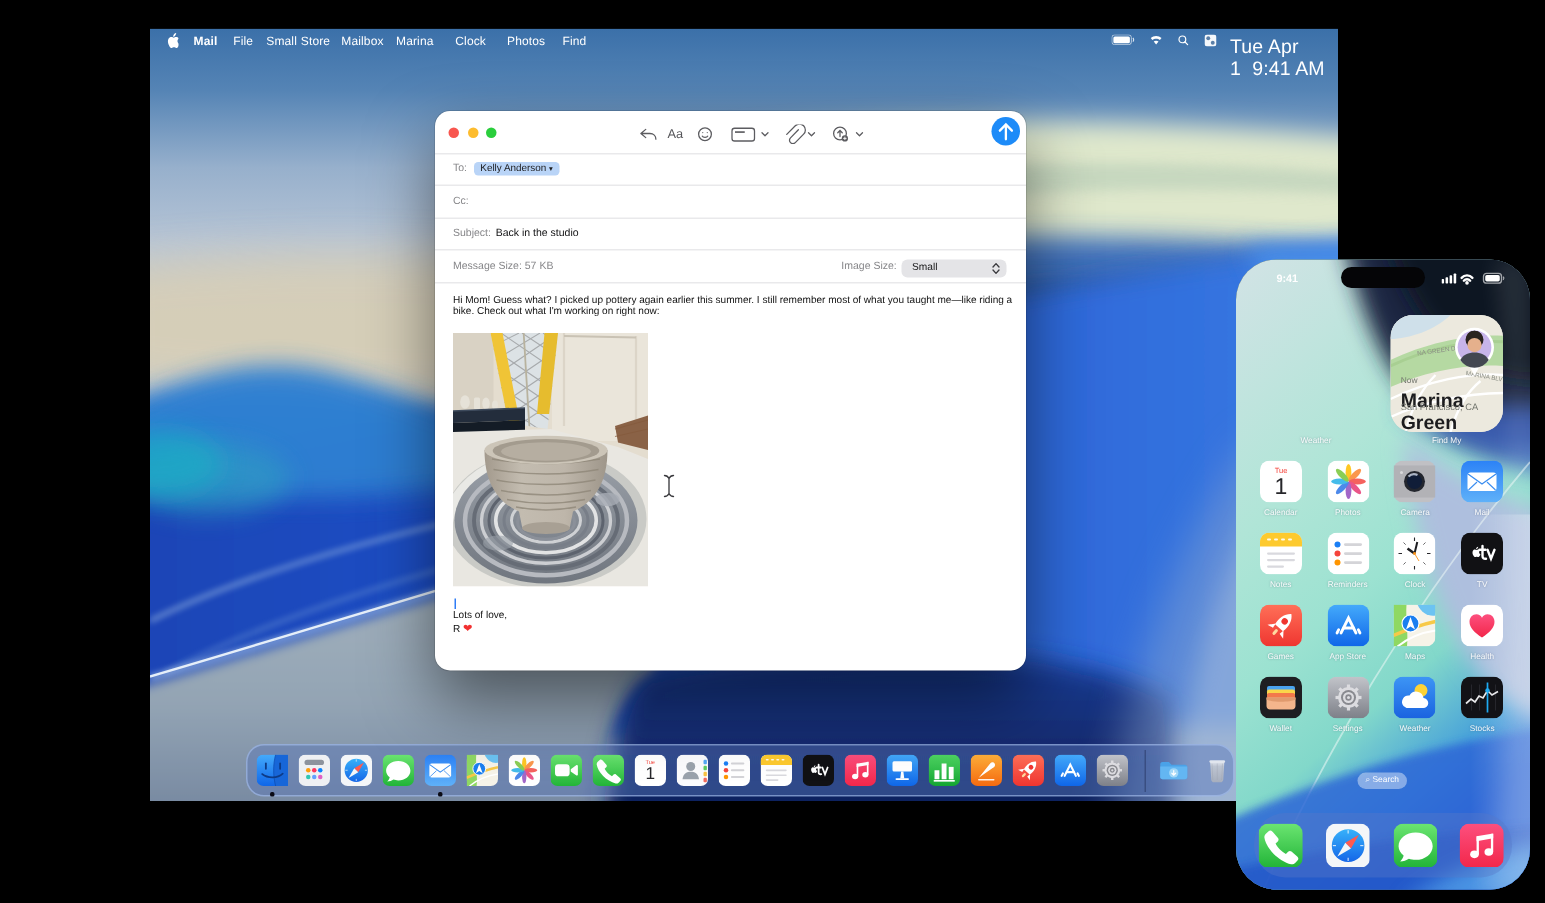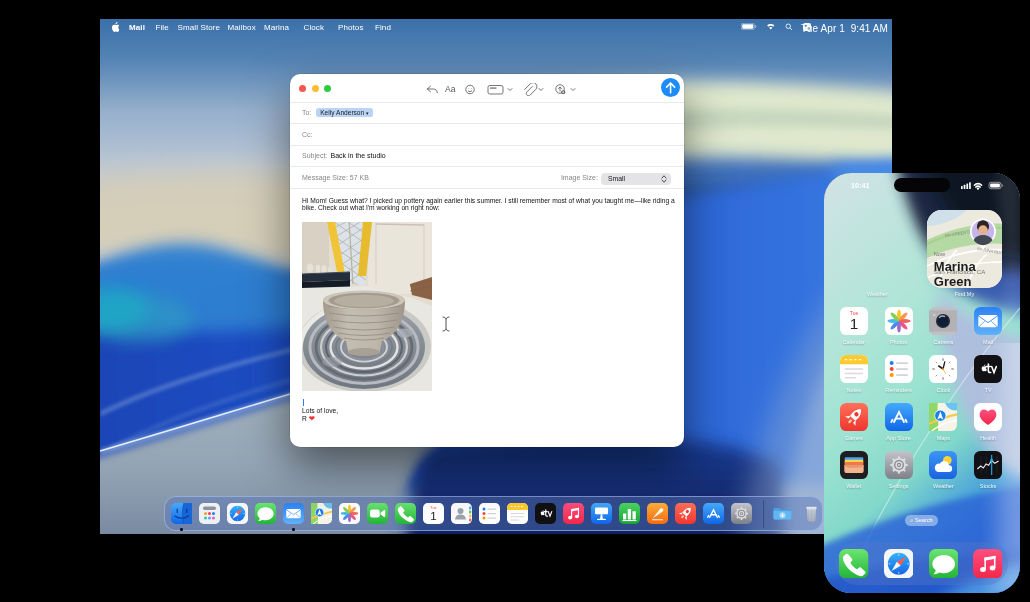--- a/index.html
+++ b/index.html
@@ -424,21 +424,21 @@
     </svg>
     <svg style="position:absolute;left:685px;top:4.3px" width="8" height="8" viewBox="0 0 16 16">
       <circle cx="6.5" cy="6.5" r="4.5" fill="none" stroke="#fff" stroke-width="1.6"></circle>
       <line x1="10" y1="10" x2="13.5" y2="13.5" stroke="#fff" stroke-width="1.6" stroke-linecap="round"></line>
     </svg>
     <svg style="position:absolute;left:702.5px;top:4.3px" width="8" height="8" viewBox="0 0 16 16">
       <rect width="16" height="16" rx="4" fill="rgba(255,255,255,0.95)"></rect>
       <circle cx="5" cy="5" r="2.6" fill="#5a7fa8"></circle>
       <circle cx="11" cy="11" r="2.6" fill="#5a7fa8"></circle>
     </svg>
-    <span class="mi" style="left:701px;font-size:10px">Tue Apr 1&nbsp;&nbsp;9:41 AM</span>
+    <span class="mi" style="left:720px;font-size:13px">Tue Apr 1&nbsp;&nbsp;9:41 AM</span>
   </div>
   <div id="dock"></div>
   <div id="dockicons">
     <div class="di" style="left:70.8px">
         <svg width="21" height="21">
           <use href="#s-finder"></use>
         </svg>
       </div>
     <div class="di" style="left:98.8px">
         <svg width="21" height="21">
@@ -705,21 +705,21 @@
     <path d="M70,-20 H210 V122 C150,134 98,108 70,-20 Z" fill="#1f2742" filter="url(#pb)"></path>
     <path d="M98,-20 H210 V80 C164,84 124,60 98,-20 Z" fill="#0c1222" filter="url(#pb)"></path>
     <path d="M112,104 C152,130 180,140 210,143 V98 H106 Z" fill="#3c62be" filter="url(#pb)" opacity="0.85"></path>
     <path d="M18,421 C55,335 120,225 196,135" stroke="#ecf8f6" stroke-width="1.2" fill="none" opacity="0.55"></path>
     <path d="M-10,376 C60,344 140,320 206,314 V431 H-10 Z" fill="#2f68d6" opacity="0.85" filter="url(#pb3)"></path>
     <path d="M-10,408 C70,390 150,380 206,378 V431 H-10 Z" fill="#2454c6" opacity="0.75" filter="url(#pb3)"></path>
     <path d="M110,431 C145,405 180,393 206,390 V431 Z" fill="#52a0e8" opacity="0.85" filter="url(#pb)"></path>
     <rect x="156" y="170" width="40" height="251" fill="url(#sheen)"></rect>
     <path d="M172,0 C180,60 184,130 183,200 C182,300 174,380 167,421 L196,421 L196,0 Z" fill="#ffffff" opacity="0.1" filter="url(#pb)"></path>
   </svg>
-  <div style="position:absolute;left:27px;top:8.3px;color:#fff;font-size:7.2px;font-weight:bold">10:41</div>
+  <div style="position:absolute;left:27px;top:8.3px;color:#fff;font-size:7.2px;font-weight:bold">9:41</div>
   <div style="position:absolute;left:70px;top:5px;width:56px;height:14.5px;border-radius:8px;background:#050507"></div>
   <svg style="position:absolute;left:136.5px;top:8px" width="44" height="9" viewBox="0 0 88 18">
     <g fill="#fff">
     <rect x="0" y="10" width="3.4" height="6" rx="1"></rect>
         <rect x="5.4" y="7.5" width="3.4" height="8.5" rx="1"></rect>
         <rect x="10.8" y="5" width="3.4" height="11" rx="1"></rect>
         <rect x="16.2" y="2.5" width="3.4" height="13.5" rx="1"></rect>
     </g>
     <g stroke="#fff" fill="none" stroke-linecap="round">
       <path d="M26.8,8.5 a9.5,9.5 0 0 1 14.4,0" stroke-width="3.2"></path>

